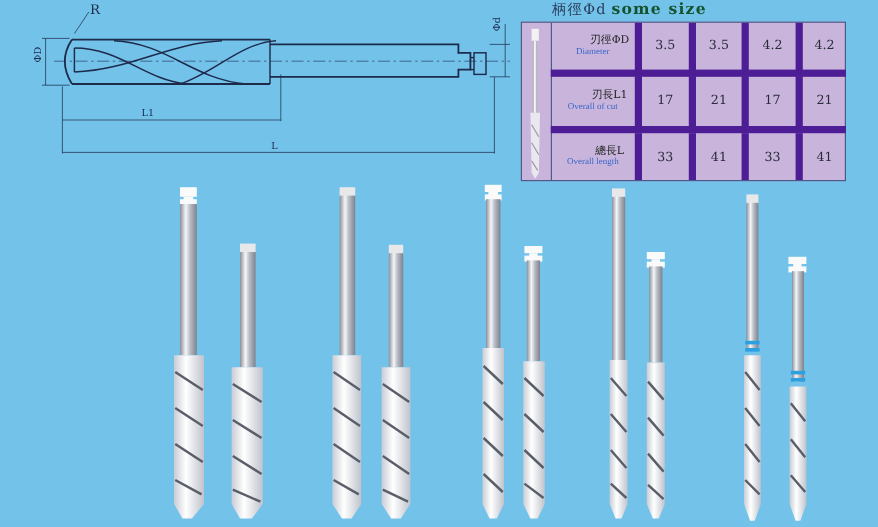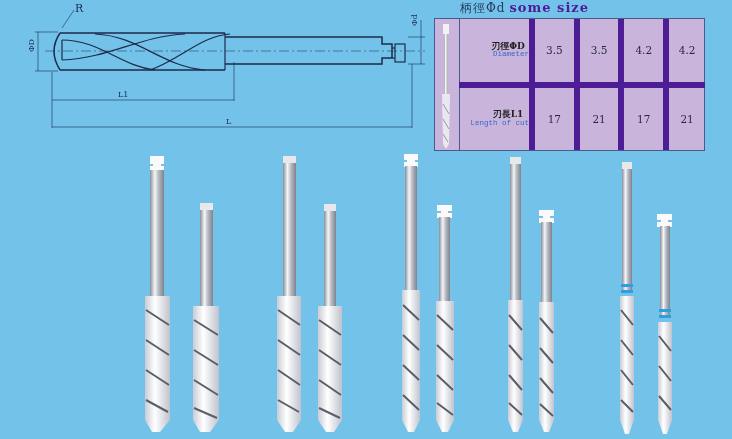--- a/index.html
+++ b/index.html
@@ -1,30 +1,30 @@
 <!DOCTYPE html>
 <html><head>
 <meta charset="utf-8">
 <style>
   html, body { margin:0; padding:0; }
   body { width:732px; height:439px; background:#72c2ea; position:relative; overflow:hidden; font-family:"DejaVu Serif", serif; }
   .drawing { position:absolute; left:0; top:0; width:440px; height:135px; }
   .title { position:absolute; left:460px; top:0; font-size:12px; color:#2a3a5a; letter-spacing:1px; }
-  .title .en { color:#4c1d95; font-weight:bold; font-size:13px; margin-left:4px; }
+  .title .en { color:#14532d; font-weight:bold; font-size:13px; margin-left:4px; }
   .spec { position:absolute; left:434px; top:18px; width:271px; height:133px; background:#c9b5dc; border:1px solid #4a5a8a; box-sizing:border-box; }
   .thumb { position:absolute; left:0; top:0; width:24px; height:100%; border-right:1px solid #4a5a8a; }
   table.t { position:absolute; left:24px; top:0; border-collapse:collapse; width:246px; height:131px; }
   table.t td { border:6px solid #4c1d95; text-align:center; padding:0; font-size:10.5px; color:#2a2a3a; }
   table.t tr:first-child td { border-top:none; }
   table.t tr:last-child td { border-bottom:none; }
   table.t td:last-child { border-right:none; }
   table.t td:first-child { border-left:none; }
   td.lbl { width:70px; line-height:1.05; }
-  .zh { display:block; font-size:9px; font-weight:bold; color:#222;padding-left:28px; }
-  .en2 { display:block; font-size:7.5px; color:#3a66c8; font-family:Liberation Mono, monospace;text-align:right; }
+  .zh { display:block; font-size:9px; font-weight:normal; color:#222;padding-left:28px; }
+  .en2 { display:block; font-size:7.5px; color:#3a66c8; font-family:Liberation Serif, serif; }
   .photos { position:absolute; left:0; top:150px; width:732px; height:289px; }
 </style>
 </head>
 <body>
 
 <svg class="drawing" viewBox="0 0 440 135" width="440" height="135">
   <g stroke="#1e2a4a" fill="none" stroke-width="1.2">
 
     <line x1="45" y1="51" x2="425" y2="51" stroke-width="0.5" stroke-dasharray="10 3 2 3"></line>
 
@@ -91,26 +91,36 @@
             <span class="en2">Diameter</span>
           </td>
       <td>3.5</td>
       <td>3.5</td>
       <td>4.2</td>
       <td>4.2</td>
     </tr>
     <tr>
       <td class="lbl">
             <span class="zh">刃長L1</span>
-            <span class="en2">Length of cut</span>
+            <span class="en2">Overall of cut</span>
           </td>
       <td>17</td>
       <td>21</td>
       <td>17</td>
       <td>21</td>
+    </tr>
+    <tr>
+      <td class="lbl">
+            <span class="zh">總長L</span>
+            <span class="en2">Overall length</span>
+          </td>
+      <td>33</td>
+      <td>41</td>
+      <td>33</td>
+      <td>41</td>
     </tr>
   </tbody>
     </table>
 </div>
 
 <svg class="photos" viewBox="0 150 732 289" width="732" height="289">
   <defs>
     <linearGradient id="shank" x1="0" x2="1">
       <stop offset="0" stop-color="#8a8e98"></stop>
       <stop offset="0.35" stop-color="#f4f6f8"></stop>

